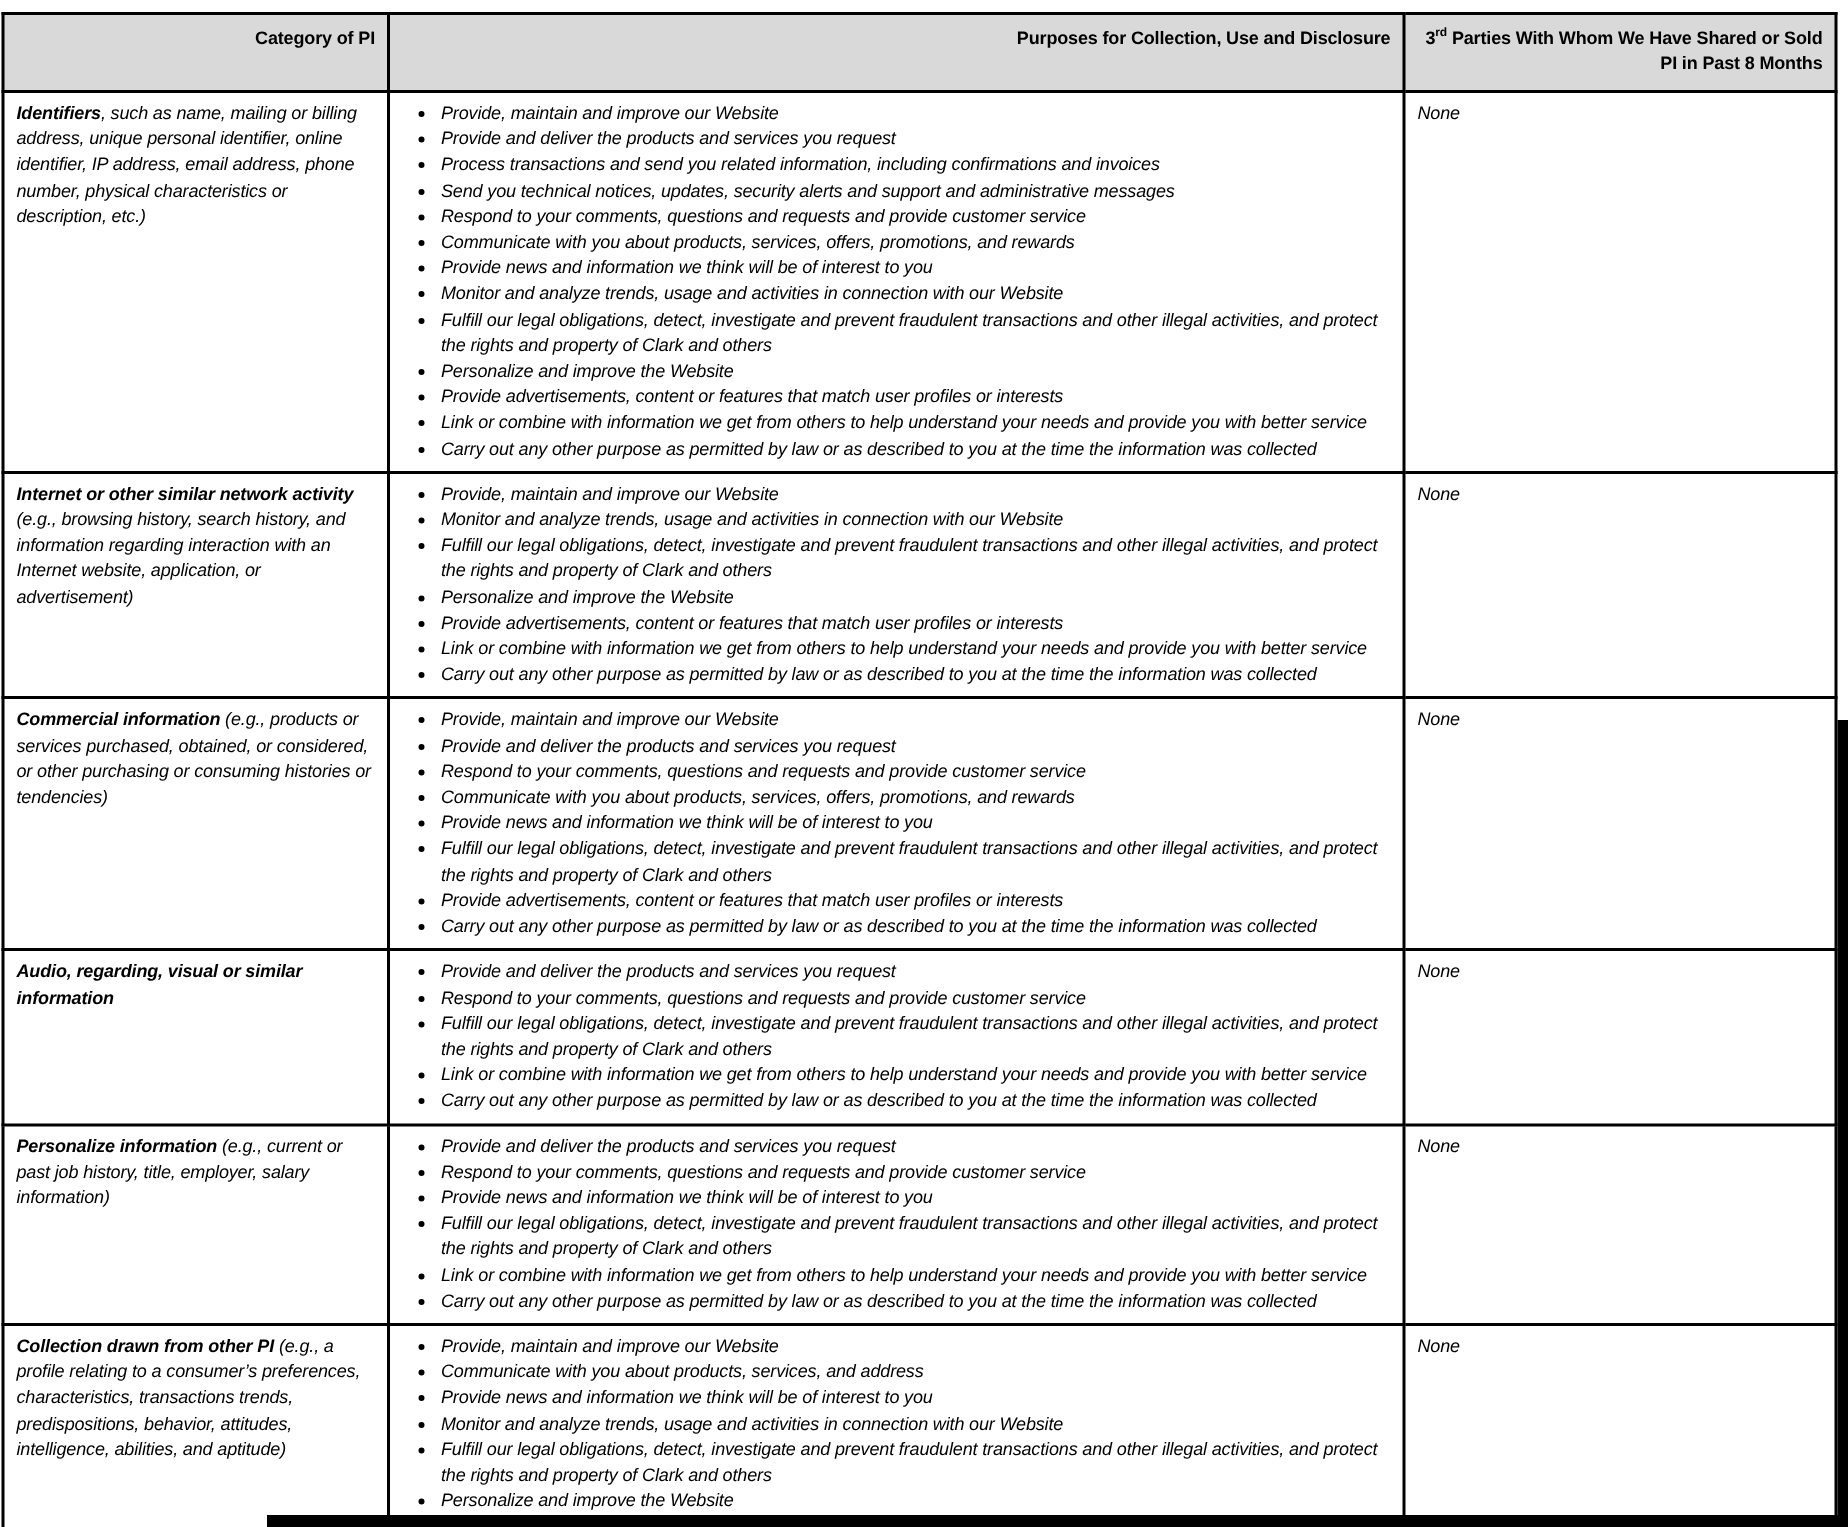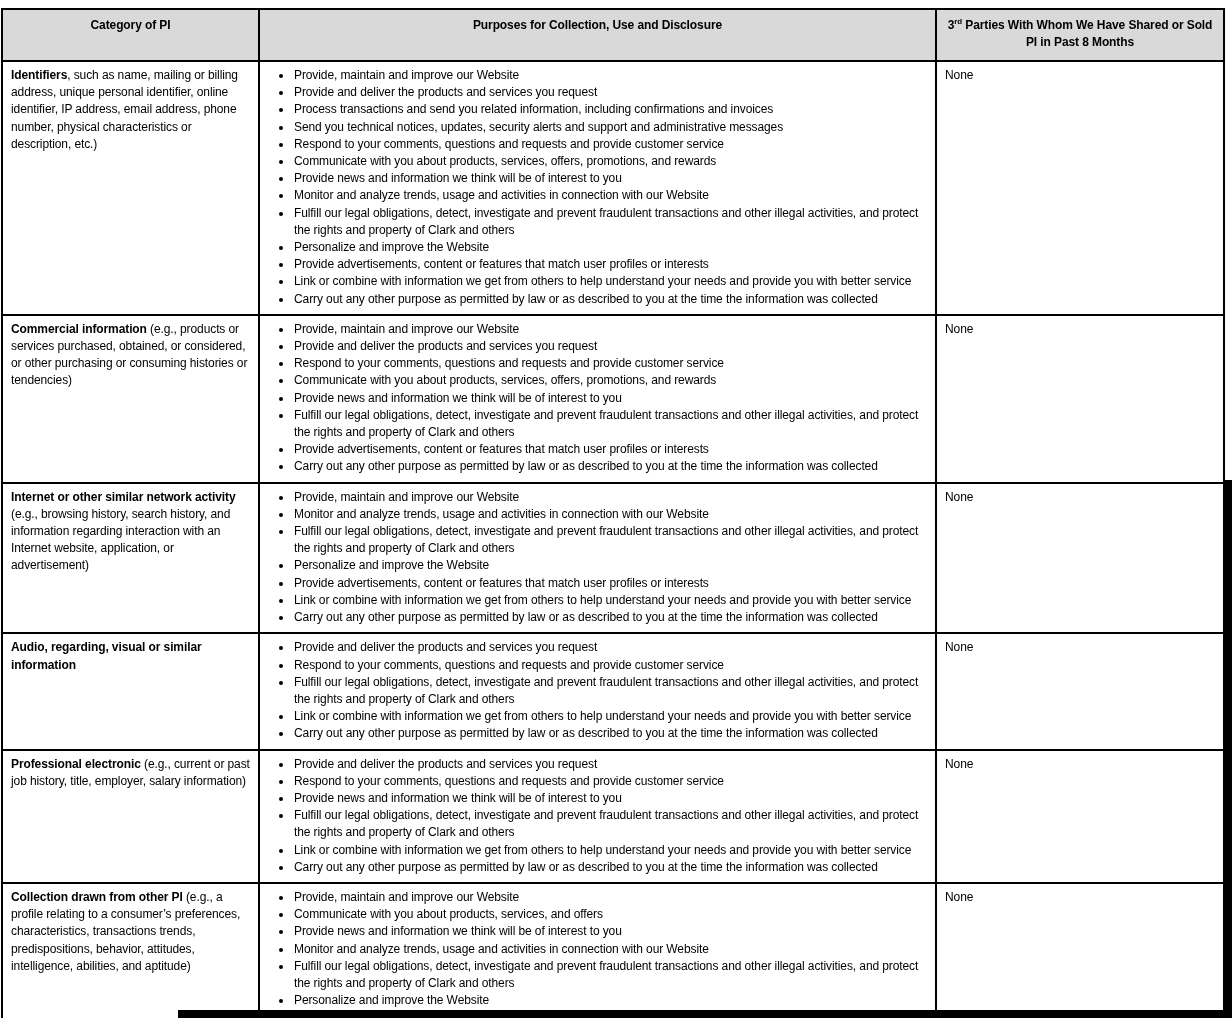--- a/index.html
+++ b/index.html
@@ -21,33 +21,34 @@
     table-layout: fixed;
   }
   .pi-table th, .pi-table td {
     border: 2px solid #000000;
     vertical-align: top;
     box-sizing: border-box;
   }
   .pi-table th {
     background: #d9d9d9;
     font-weight: bold;
-    text-align: center;
+    text-align: right;
     font-size: 12px;
     line-height: 16.5px;
     padding: 7px 8px 5px 8px;
     height: 52px;
     letter-spacing: -0.1px;
   }
   .pi-table td {
     font-size: 12px;
     line-height: 17.2px;
     padding: 5px 8px 6px 8px;
     letter-spacing: -0.1px;
     background: #ffffff;
+    font-style: italic;
   }
   .cat-bold { font-weight: bold; }
   td.purposes-cell ul {
     margin: 0;
     padding: 0 0 0 25px;
     list-style: disc outside;
   }
   td.purposes-cell li { padding-left: 1px; }
   sup.hdr-sup {
     font-size: 8px;
@@ -93,46 +94,46 @@
               <li>Personalize and improve the Website</li>
               <li>Provide advertisements, content or features that match user profiles or interests</li>
               <li>Link or combine with information we get from others to help understand your needs and provide you with better service</li>
               <li>Carry out any other purpose as permitted by law or as described to you at the time the information was collected</li>
             </ul>
     </td>
     <td class="third-cell">None</td>
   </tr>
 
   <tr>
+    <td class="category-cell"><span class="cat-bold">Internet or other similar network activity</span><span class="cat-rest"> (e.g., browsing history, search history, and information regarding interaction with an Internet website, application, or advertisement)</span></td>
+    <td class="purposes-cell">
+      <ul>
+              <li>Provide, maintain and improve our Website</li>
+              <li>Monitor and analyze trends, usage and activities in connection with our Website</li>
+              <li>Fulfill our legal obligations, detect, investigate and prevent fraudulent transactions and other illegal activities, and protect the rights and property of Clark and others</li>
+              <li>Personalize and improve the Website</li>
+              <li>Provide advertisements, content or features that match user profiles or interests</li>
+              <li>Link or combine with information we get from others to help understand your needs and provide you with better service</li>
+              <li>Carry out any other purpose as permitted by law or as described to you at the time the information was collected</li>
+            </ul>
+    </td>
+    <td class="third-cell">None</td>
+  </tr>
+
+  <tr>
     <td class="category-cell"><span class="cat-bold">Commercial information</span><span class="cat-rest"> (e.g., products or services purchased, obtained, or considered, or other purchasing or consuming histories or tendencies)</span></td>
     <td class="purposes-cell">
       <ul>
               <li>Provide, maintain and improve our Website</li>
               <li>Provide and deliver the products and services you request</li>
               <li>Respond to your comments, questions and requests and provide customer service</li>
               <li>Communicate with you about products, services, offers, promotions, and rewards</li>
               <li>Provide news and information we think will be of interest to you</li>
               <li>Fulfill our legal obligations, detect, investigate and prevent fraudulent transactions and other illegal activities, and protect the rights and property of Clark and others</li>
               <li>Provide advertisements, content or features that match user profiles or interests</li>
-              <li>Carry out any other purpose as permitted by law or as described to you at the time the information was collected</li>
-            </ul>
-    </td>
-    <td class="third-cell">None</td>
-  </tr>
-
-  <tr>
-    <td class="category-cell"><span class="cat-bold">Internet or other similar network activity</span><span class="cat-rest"> (e.g., browsing history, search history, and information regarding interaction with an Internet website, application, or advertisement)</span></td>
-    <td class="purposes-cell">
-      <ul>
-              <li>Provide, maintain and improve our Website</li>
-              <li>Monitor and analyze trends, usage and activities in connection with our Website</li>
-              <li>Fulfill our legal obligations, detect, investigate and prevent fraudulent transactions and other illegal activities, and protect the rights and property of Clark and others</li>
-              <li>Personalize and improve the Website</li>
-              <li>Provide advertisements, content or features that match user profiles or interests</li>
-              <li>Link or combine with information we get from others to help understand your needs and provide you with better service</li>
               <li>Carry out any other purpose as permitted by law or as described to you at the time the information was collected</li>
             </ul>
     </td>
     <td class="third-cell">None</td>
   </tr>
 
   <tr>
     <td class="category-cell"><span class="cat-bold">Audio, regarding, visual or similar information</span><span class="cat-rest"></span></td>
     <td class="purposes-cell">
       <ul>
@@ -140,40 +141,40 @@
               <li>Respond to your comments, questions and requests and provide customer service</li>
               <li>Fulfill our legal obligations, detect, investigate and prevent fraudulent transactions and other illegal activities, and protect the rights and property of Clark and others</li>
               <li>Link or combine with information we get from others to help understand your needs and provide you with better service</li>
               <li>Carry out any other purpose as permitted by law or as described to you at the time the information was collected</li>
             </ul>
     </td>
     <td class="third-cell">None</td>
   </tr>
 
   <tr>
-    <td class="category-cell"><span class="cat-bold">Professional electronic</span><span class="cat-rest"> (e.g., current or past job history, title, employer, salary information)</span></td>
+    <td class="category-cell"><span class="cat-bold">Personalize information</span><span class="cat-rest"> (e.g., current or past job history, title, employer, salary information)</span></td>
     <td class="purposes-cell">
       <ul>
               <li>Provide and deliver the products and services you request</li>
               <li>Respond to your comments, questions and requests and provide customer service</li>
               <li>Provide news and information we think will be of interest to you</li>
               <li>Fulfill our legal obligations, detect, investigate and prevent fraudulent transactions and other illegal activities, and protect the rights and property of Clark and others</li>
               <li>Link or combine with information we get from others to help understand your needs and provide you with better service</li>
               <li>Carry out any other purpose as permitted by law or as described to you at the time the information was collected</li>
             </ul>
     </td>
     <td class="third-cell">None</td>
   </tr>
 
   <tr>
     <td class="category-cell"><span class="cat-bold">Collection drawn from other PI</span><span class="cat-rest"> (e.g., a profile relating to a consumer’s preferences, characteristics, transactions trends, predispositions, behavior, attitudes, intelligence, abilities, and aptitude)</span></td>
     <td class="purposes-cell">
       <ul>
               <li>Provide, maintain and improve our Website</li>
-              <li>Communicate with you about products, services, and offers</li>
+              <li>Communicate with you about products, services, and address</li>
               <li>Provide news and information we think will be of interest to you</li>
               <li>Monitor and analyze trends, usage and activities in connection with our Website</li>
               <li>Fulfill our legal obligations, detect, investigate and prevent fraudulent transactions and other illegal activities, and protect the rights and property of Clark and others</li>
               <li>Personalize and improve the Website</li>
               <li>Provide advertisements, content or features that match user profiles or interests</li>
             </ul>
     </td>
     <td class="third-cell">None</td>
   </tr>
 </tbody>

